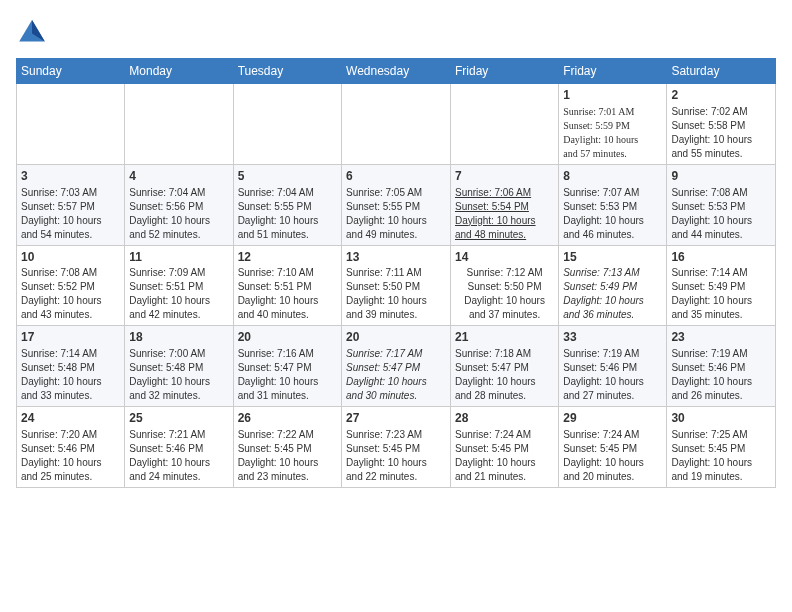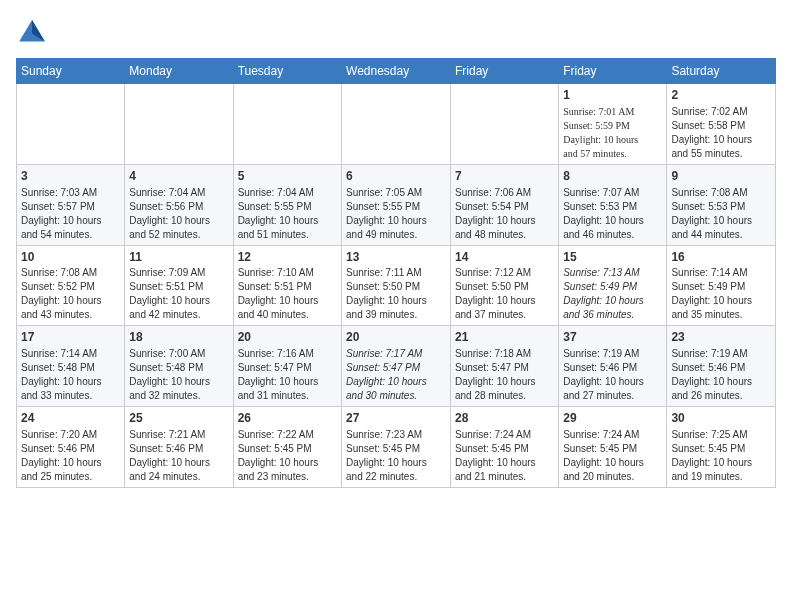--- a/index.html
+++ b/index.html
@@ -168,21 +168,21 @@
         </td>
         <td>
           <span class="day-number">6</span>
           <div class="day-info" style="white-space: pre-line;">Sunrise: 7:05 AM
 Sunset: 5:55 PM
 Daylight: 10 hours
 and 49 minutes.</div>
         </td>
         <td>
           <span class="day-number">7</span>
-          <div class="day-info" style="white-space: pre-line;">Sunrise: 7:06 AM
+          <div class="day-info" style="white-space: pre-line; text-decoration: underline;">Sunrise: 7:06 AM
 Sunset: 5:54 PM
 Daylight: 10 hours
 and 48 minutes.</div>
         </td>
         <td>
           <span class="day-number">8</span>
           <div class="day-info" style="white-space: pre-line;">Sunrise: 7:07 AM
 Sunset: 5:53 PM
 Daylight: 10 hours
 and 46 minutes.</div>
@@ -219,21 +219,21 @@
         </td>
         <td>
           <span class="day-number">13</span>
           <div class="day-info" style="white-space: pre-line;">Sunrise: 7:11 AM
 Sunset: 5:50 PM
 Daylight: 10 hours
 and 39 minutes.</div>
         </td>
         <td>
           <span class="day-number">14</span>
-          <div class="day-info" style="white-space: pre-line;">Sunrise: 7:12 AM
+          <div class="day-info" style="white-space: pre-line; text-align: center;">Sunrise: 7:12 AM
 Sunset: 5:50 PM
 Daylight: 10 hours
 and 37 minutes.</div>
         </td>
         <td>
           <span class="day-number">15</span>
           <div class="day-info" style="white-space: pre-line; font-style: italic;">Sunrise: 7:13 AM
 Sunset: 5:49 PM
 Daylight: 10 hours
 and 36 minutes.</div>
@@ -276,21 +276,21 @@
 and 30 minutes.</div>
         </td>
         <td>
           <span class="day-number">21</span>
           <div class="day-info" style="white-space: pre-line;">Sunrise: 7:18 AM
 Sunset: 5:47 PM
 Daylight: 10 hours
 and 28 minutes.</div>
         </td>
         <td>
-          <span class="day-number">37</span>
+          <span class="day-number">33</span>
           <div class="day-info" style="white-space: pre-line;">Sunrise: 7:19 AM
 Sunset: 5:46 PM
 Daylight: 10 hours
 and 27 minutes.</div>
         </td>
         <td>
           <span class="day-number">23</span>
           <div class="day-info" style="white-space: pre-line;">Sunrise: 7:19 AM
 Sunset: 5:46 PM
 Daylight: 10 hours

